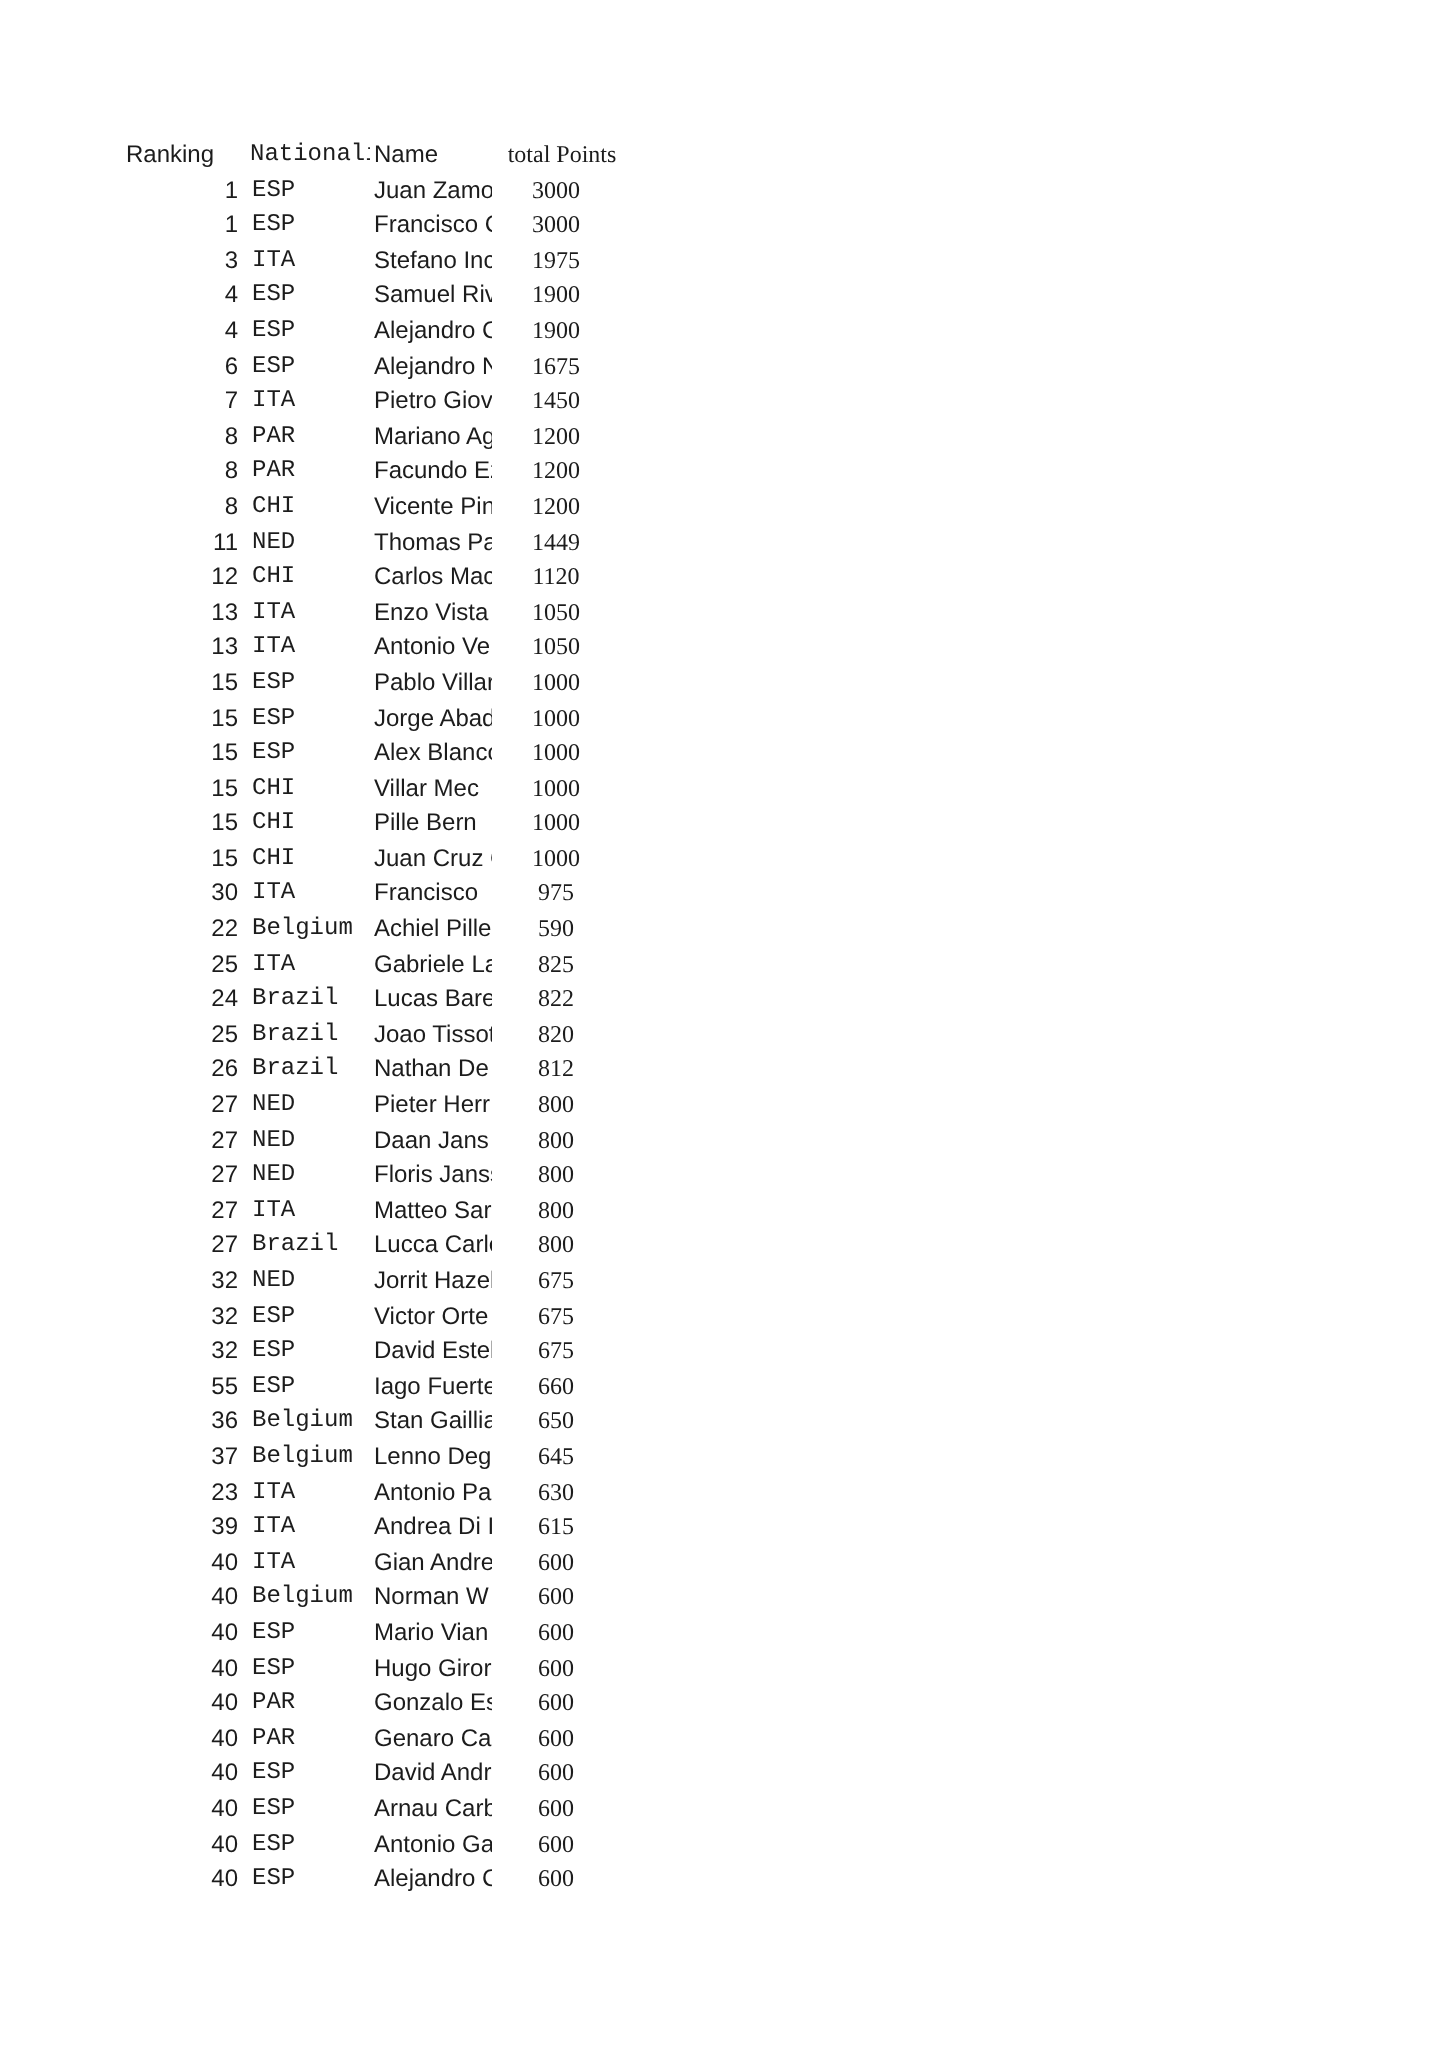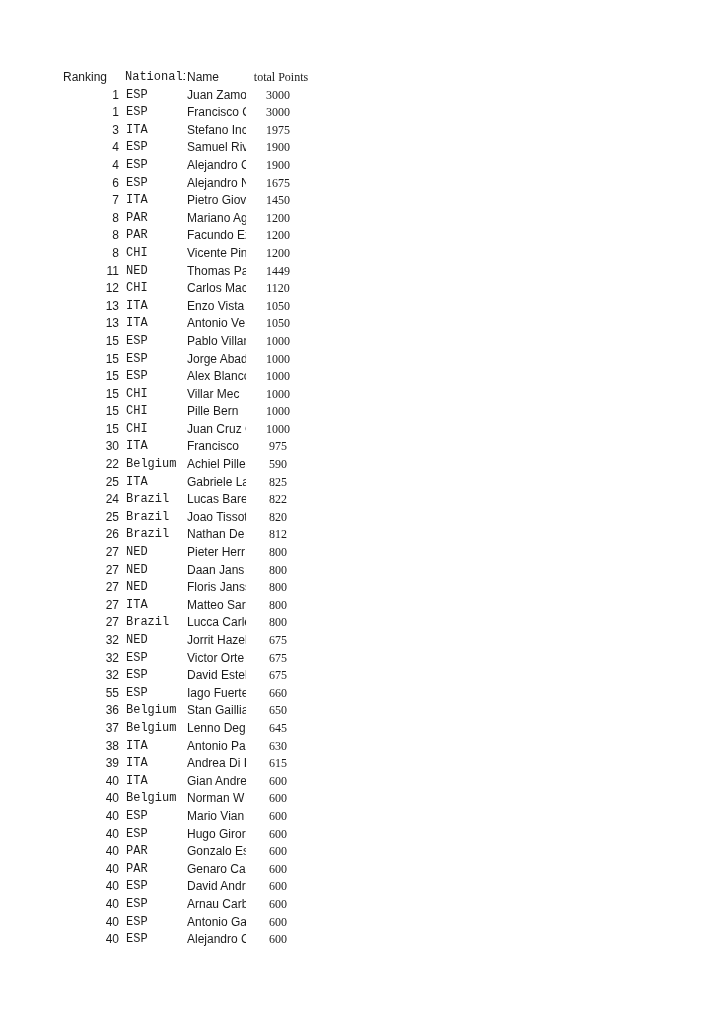--- a/index.html
+++ b/index.html
@@ -267,21 +267,21 @@
           <span class="cell c-name">Stan Gaillia</span>
           <span class="cell c-pts">650</span>
         </div>
         <div class="row">
           <span class="cell c-rank">37</span>
           <span class="cell c-nat">Belgium</span>
           <span class="cell c-name">Lenno Dege</span>
           <span class="cell c-pts">645</span>
         </div>
         <div class="row">
-          <span class="cell c-rank">38</span>
+          <span class="cell c-rank">23</span>
           <span class="cell c-nat">ITA</span>
           <span class="cell c-name">Antonio Pa</span>
           <span class="cell c-pts">630</span>
         </div>
         <div class="row">
           <span class="cell c-rank">39</span>
           <span class="cell c-nat">ITA</span>
           <span class="cell c-name">Andrea Di I</span>
           <span class="cell c-pts">615</span>
         </div>

